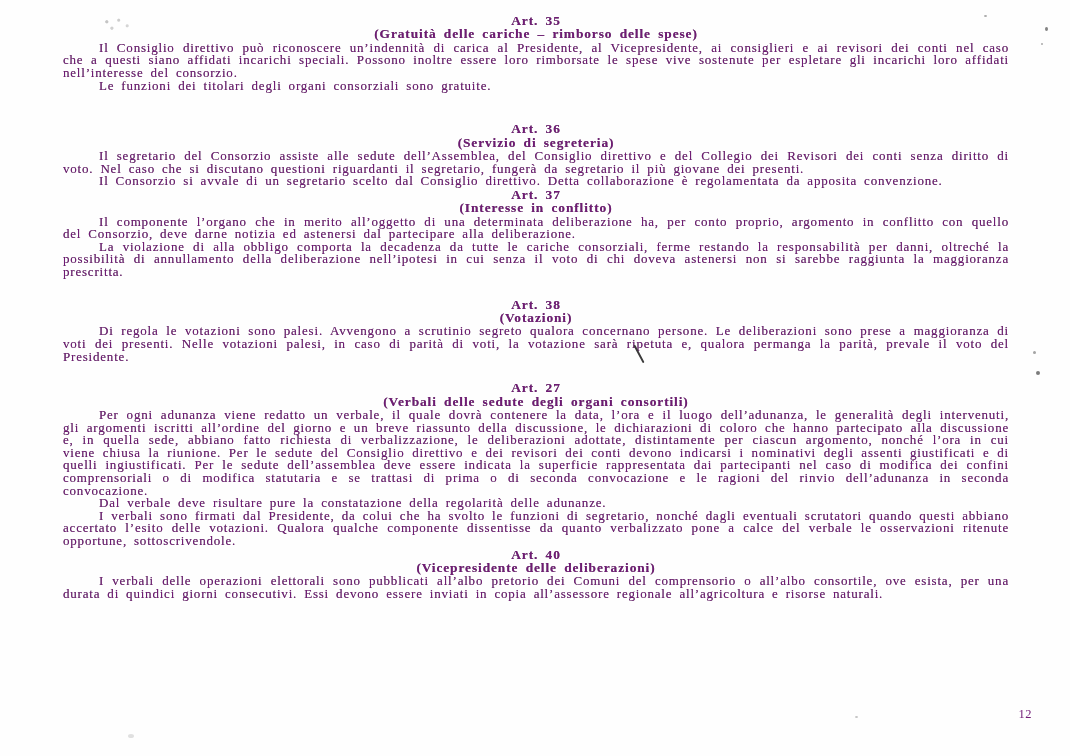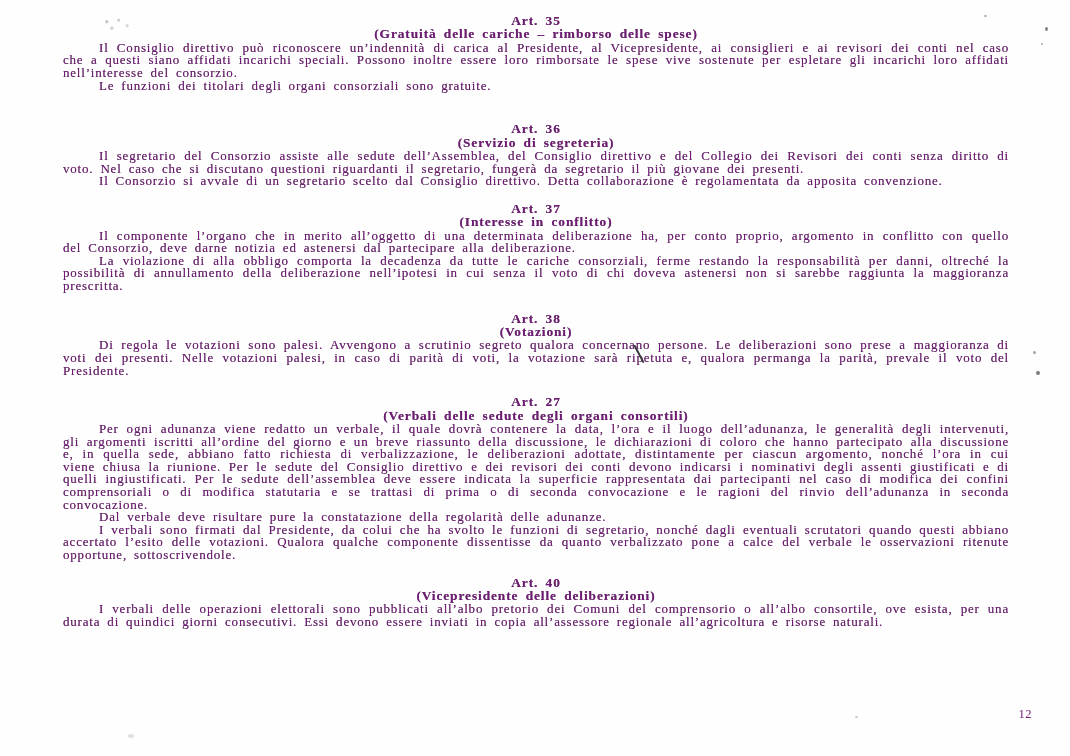--- a/index.html
+++ b/index.html
@@ -22,21 +22,21 @@
     top: 14px;
     width: 946px;
     font-size: 13px;
     line-height: 12.6px;
     letter-spacing: 0.8px;
     word-spacing: 3px;
     text-align: justify;
     text-shadow: 0 0 0.5px rgba(20,20,20,0.55);
   }
   .article { margin: 0; }
-  .article + .article { margin-top: 14px; }
+  .article + .article { }
   
   .article:nth-child(2) { margin-top: 30px; }
   .article:nth-child(4) { margin-top: 19px; }
   .article:nth-child(5) { margin-top: 18px; }
   .art-number, .art-title {
     margin: 0;
     text-align: center;
     font-size: 13.4px;
     line-height: 13.4px;
     font-weight: bold;

